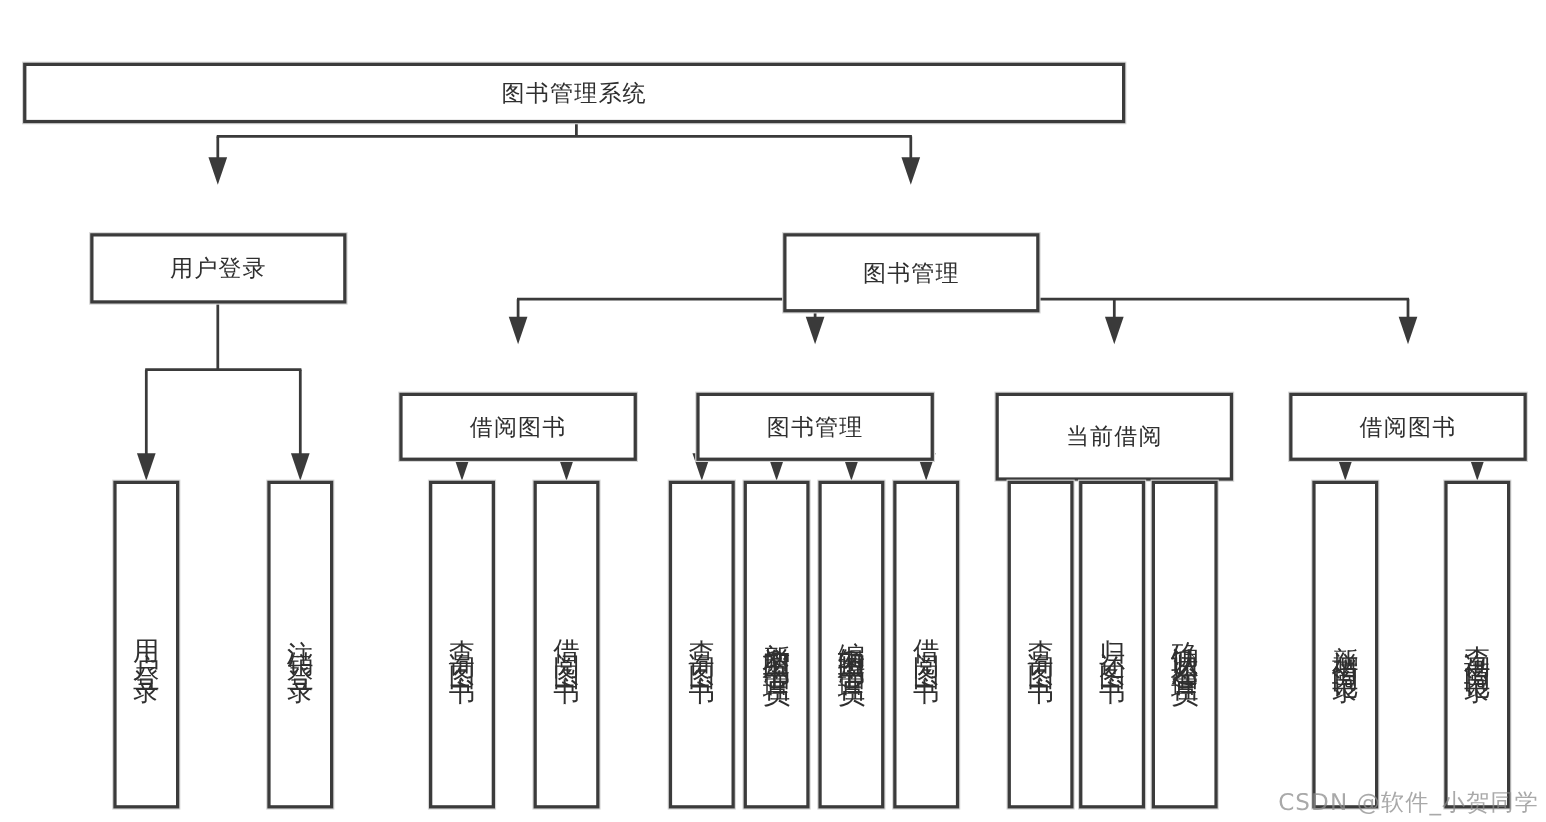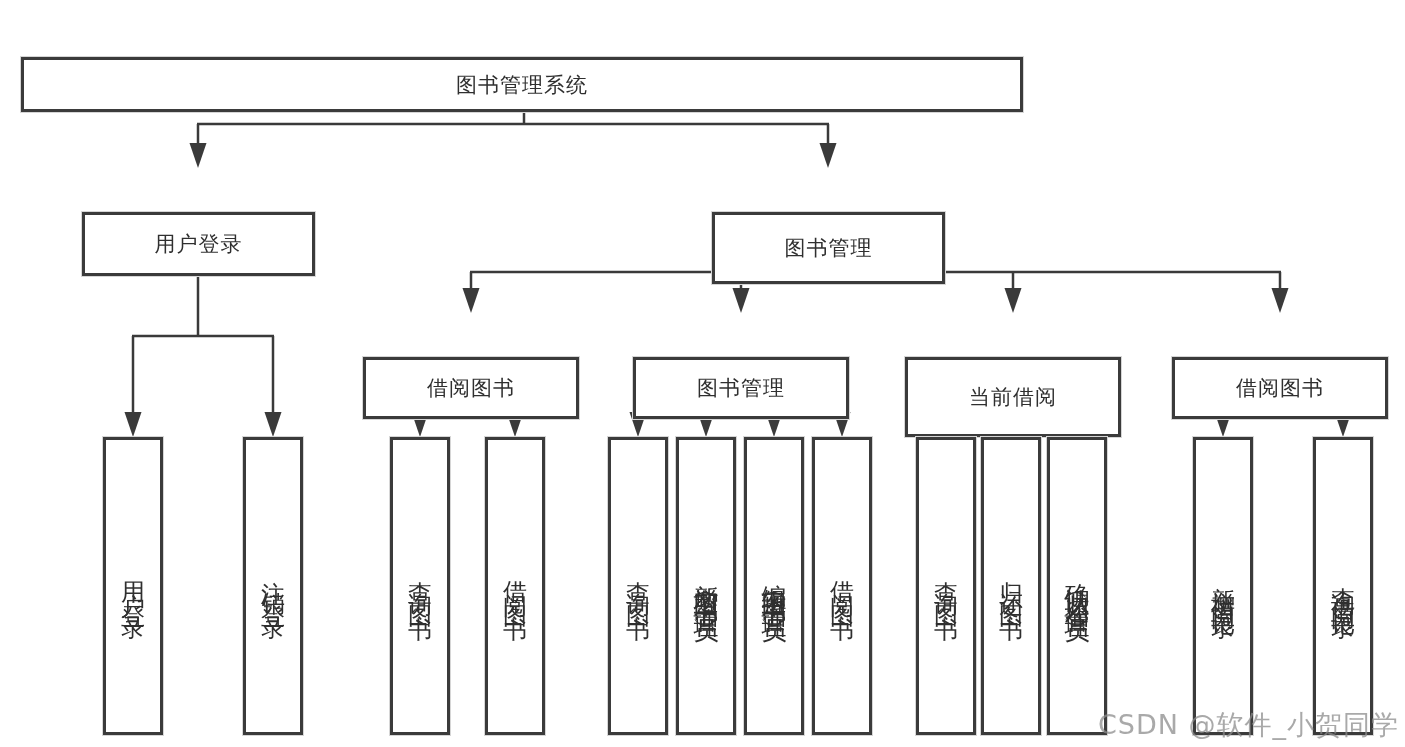--- a/index.html
+++ b/index.html
@@ -75,21 +75,21 @@
   .b-lf9  { left: 916px; }
   .b-lf10 { left: 981px; }
   .b-lf11 { left: 1047px; }
   .b-lf12 { left: 1193px; }
   .b-lf13 { left: 1313px; }
 
   .watermark {
     position: absolute;
     right: 6px;
     bottom: 4px;
-    font-size: 27px;
+    font-size: 21px;
     color: rgba(140, 140, 140, 0.75);
     letter-spacing: 1px;
     z-index: 5;
   }
 </style>
 </head>
 <body>
 
 <div id="canvas">
 

